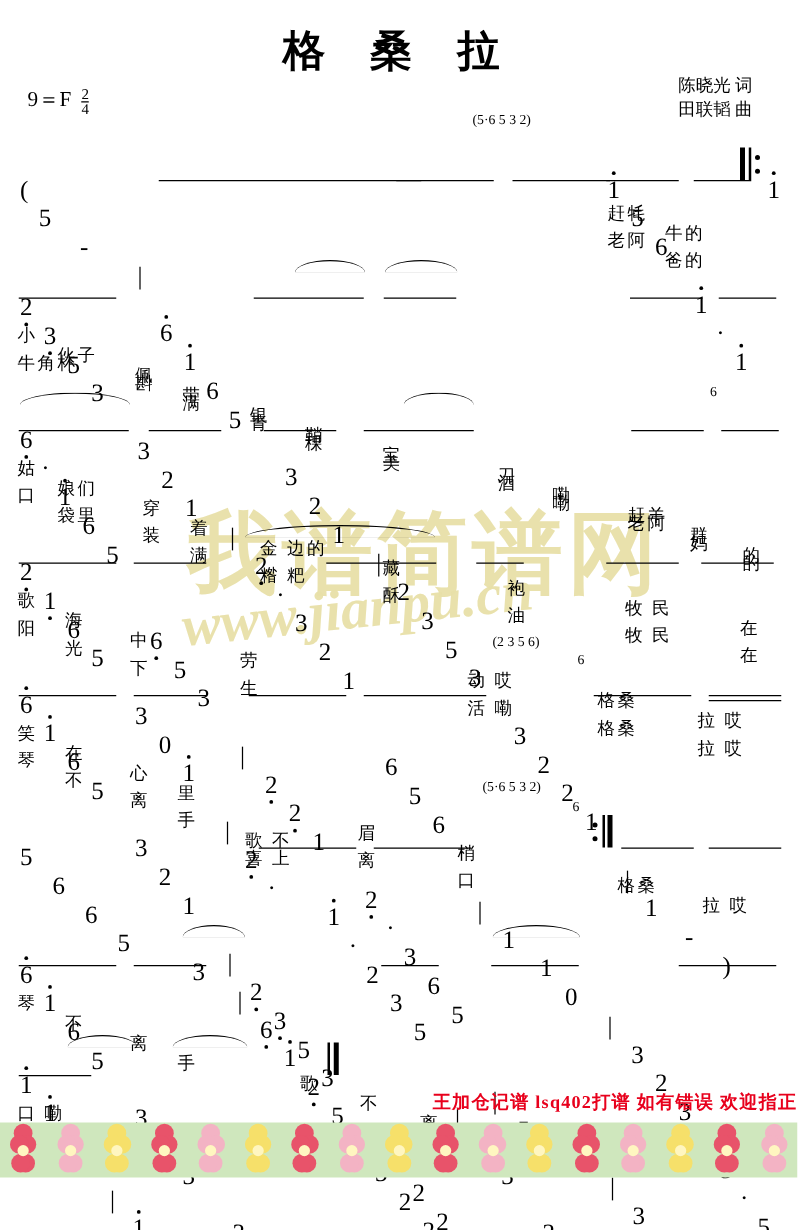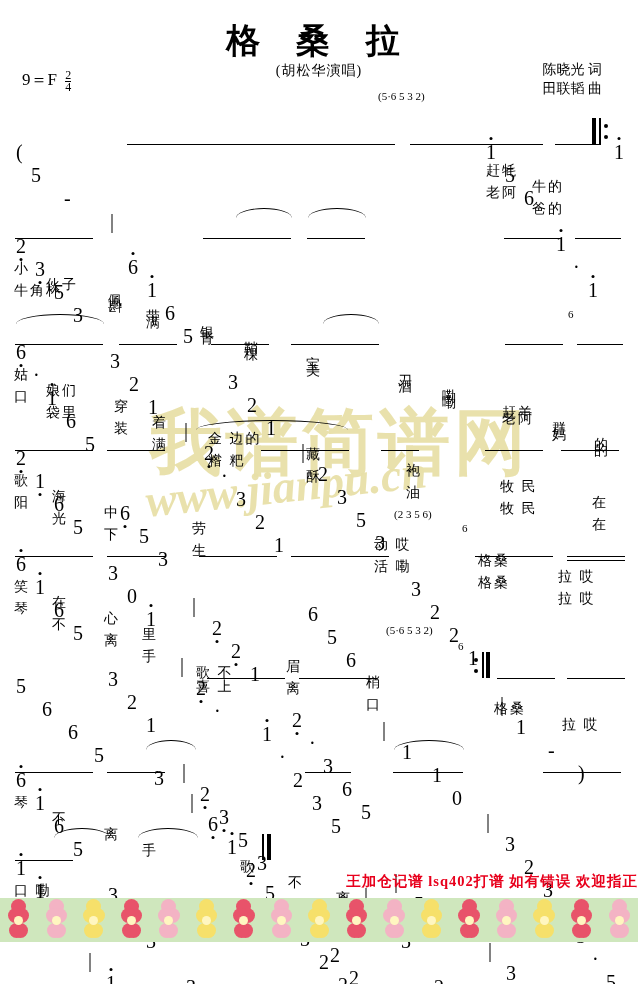--- a/index.html
+++ b/index.html
@@ -224,21 +224,20 @@
 <body>
 
 <div class="sheet">
 
   <div class="watermark">
     <div class="wm-cn">我谱简谱网</div>
     <div class="wm-en">www.jianpu.cn</div>
   </div>
 
   <div class="title">格 桑 拉</div>
-  <div class="singer">(胡松华演唱)</div>
   <div class="credits">
     <div>陈晓光  词</div>
     <div>田联韬  曲</div>
   </div>
   <div class="key">
     <span>9＝F</span>
     <span class="frac">
       <span class="num">2</span>
       <span class="den" style="border-top:1.4px solid #000;">4</span>
     </span>

